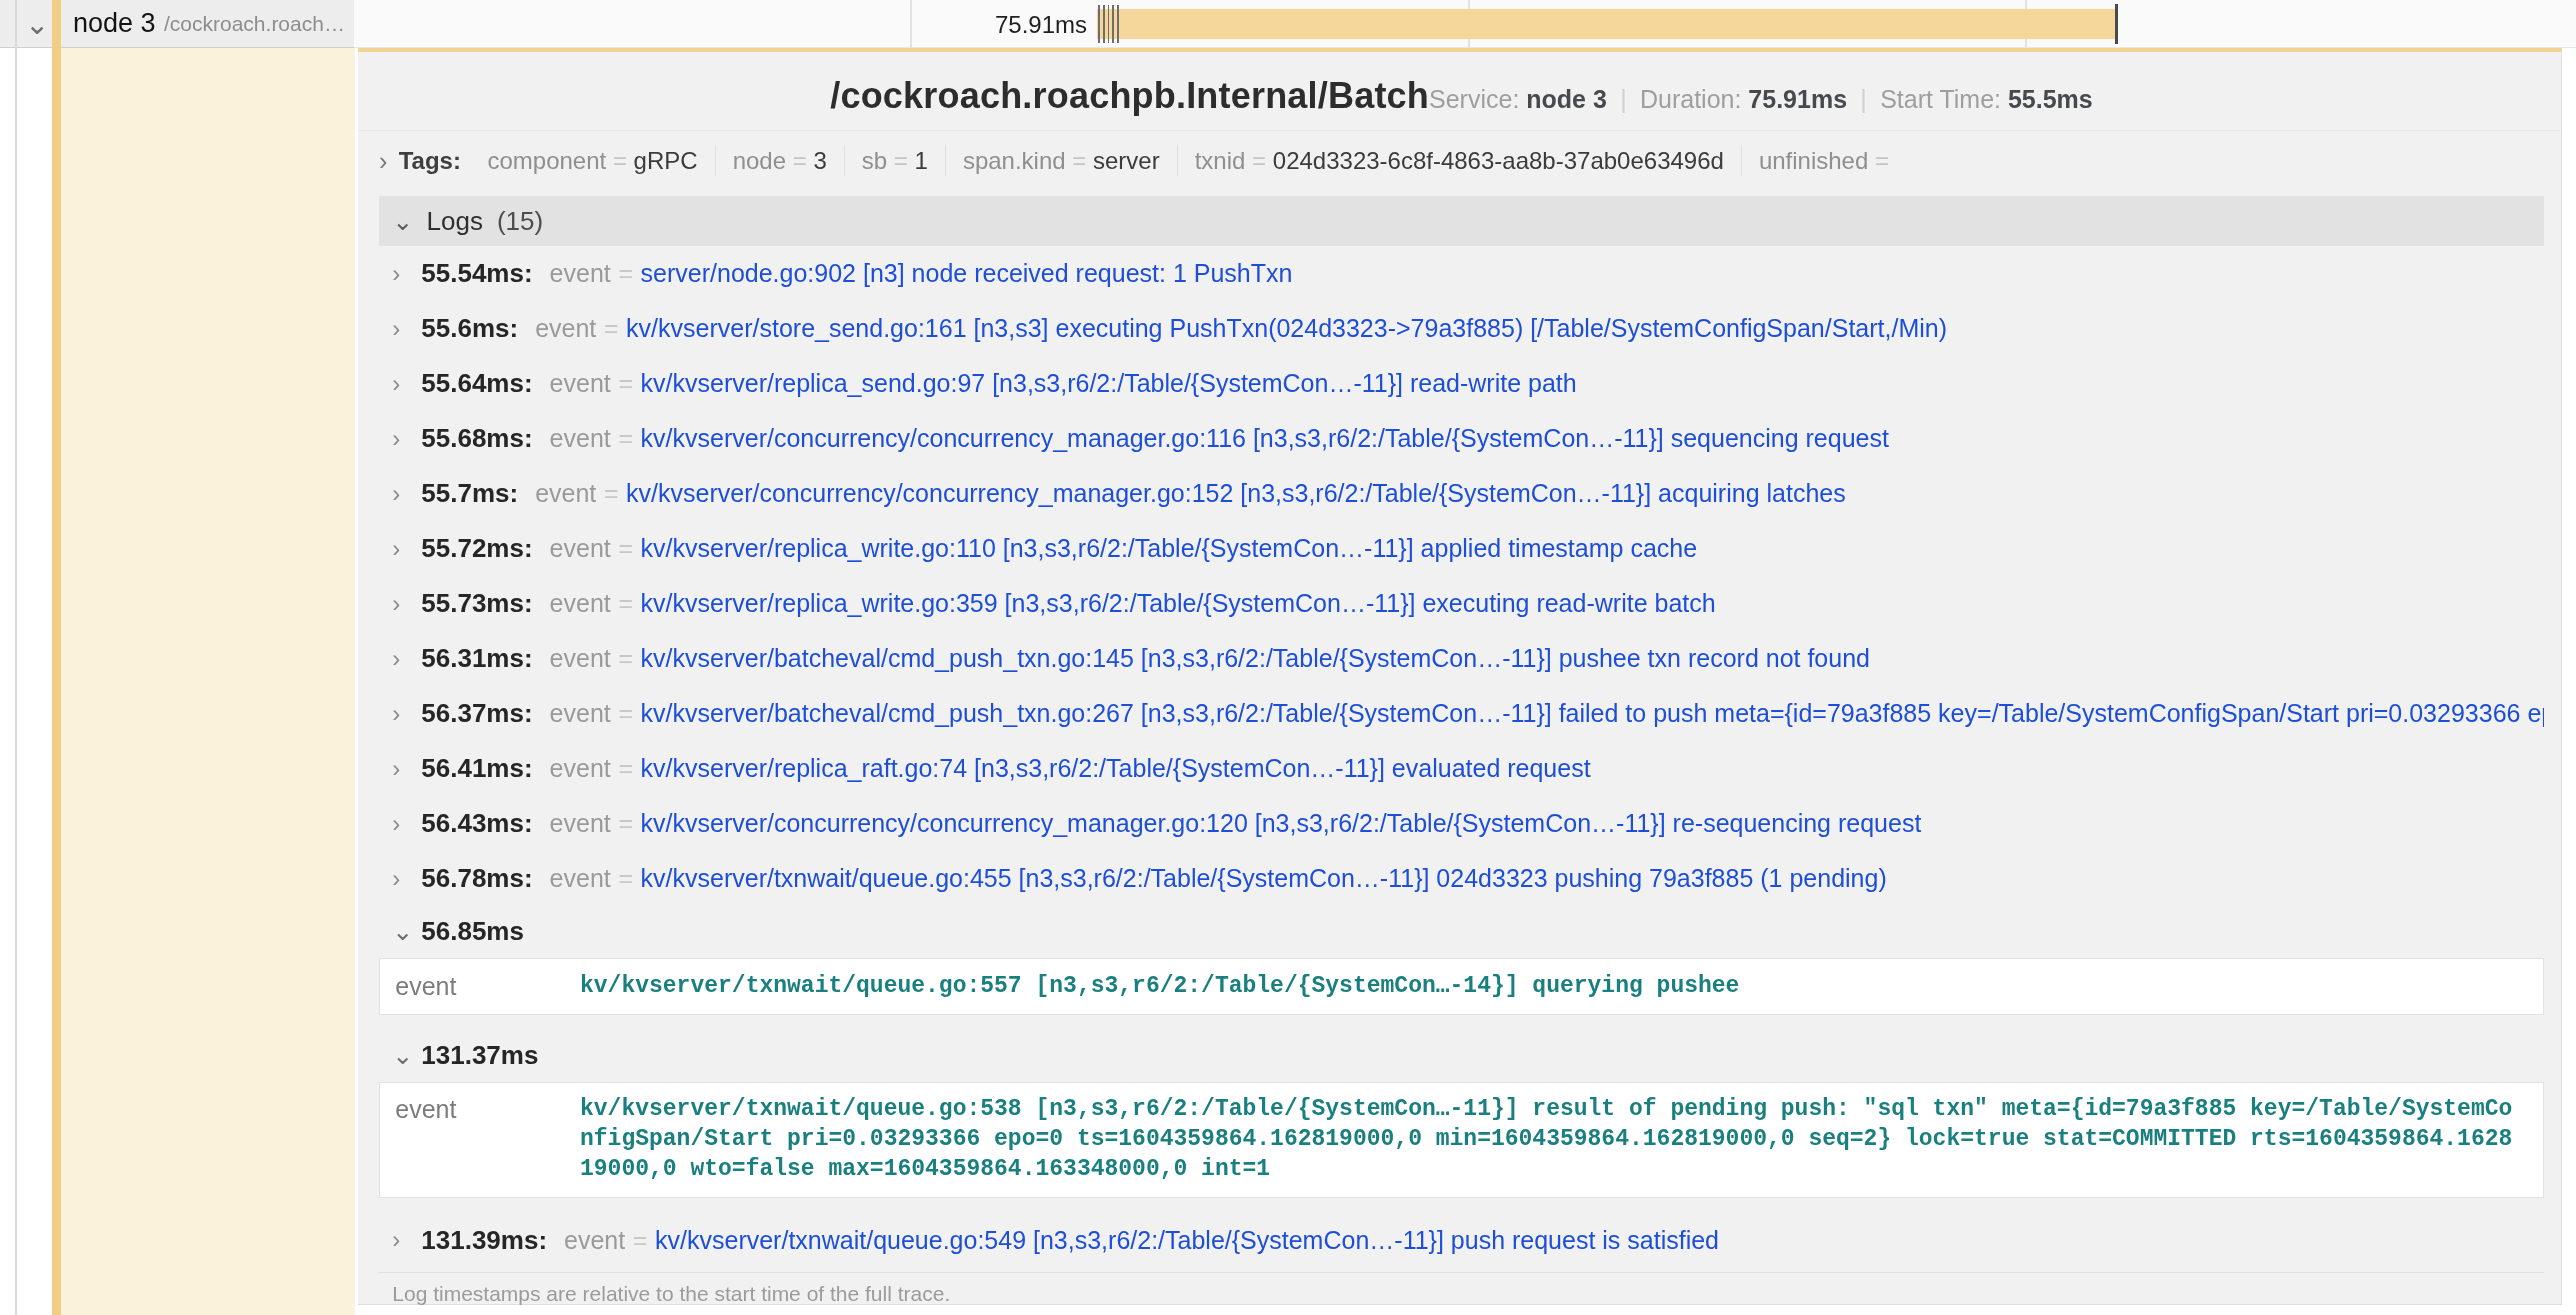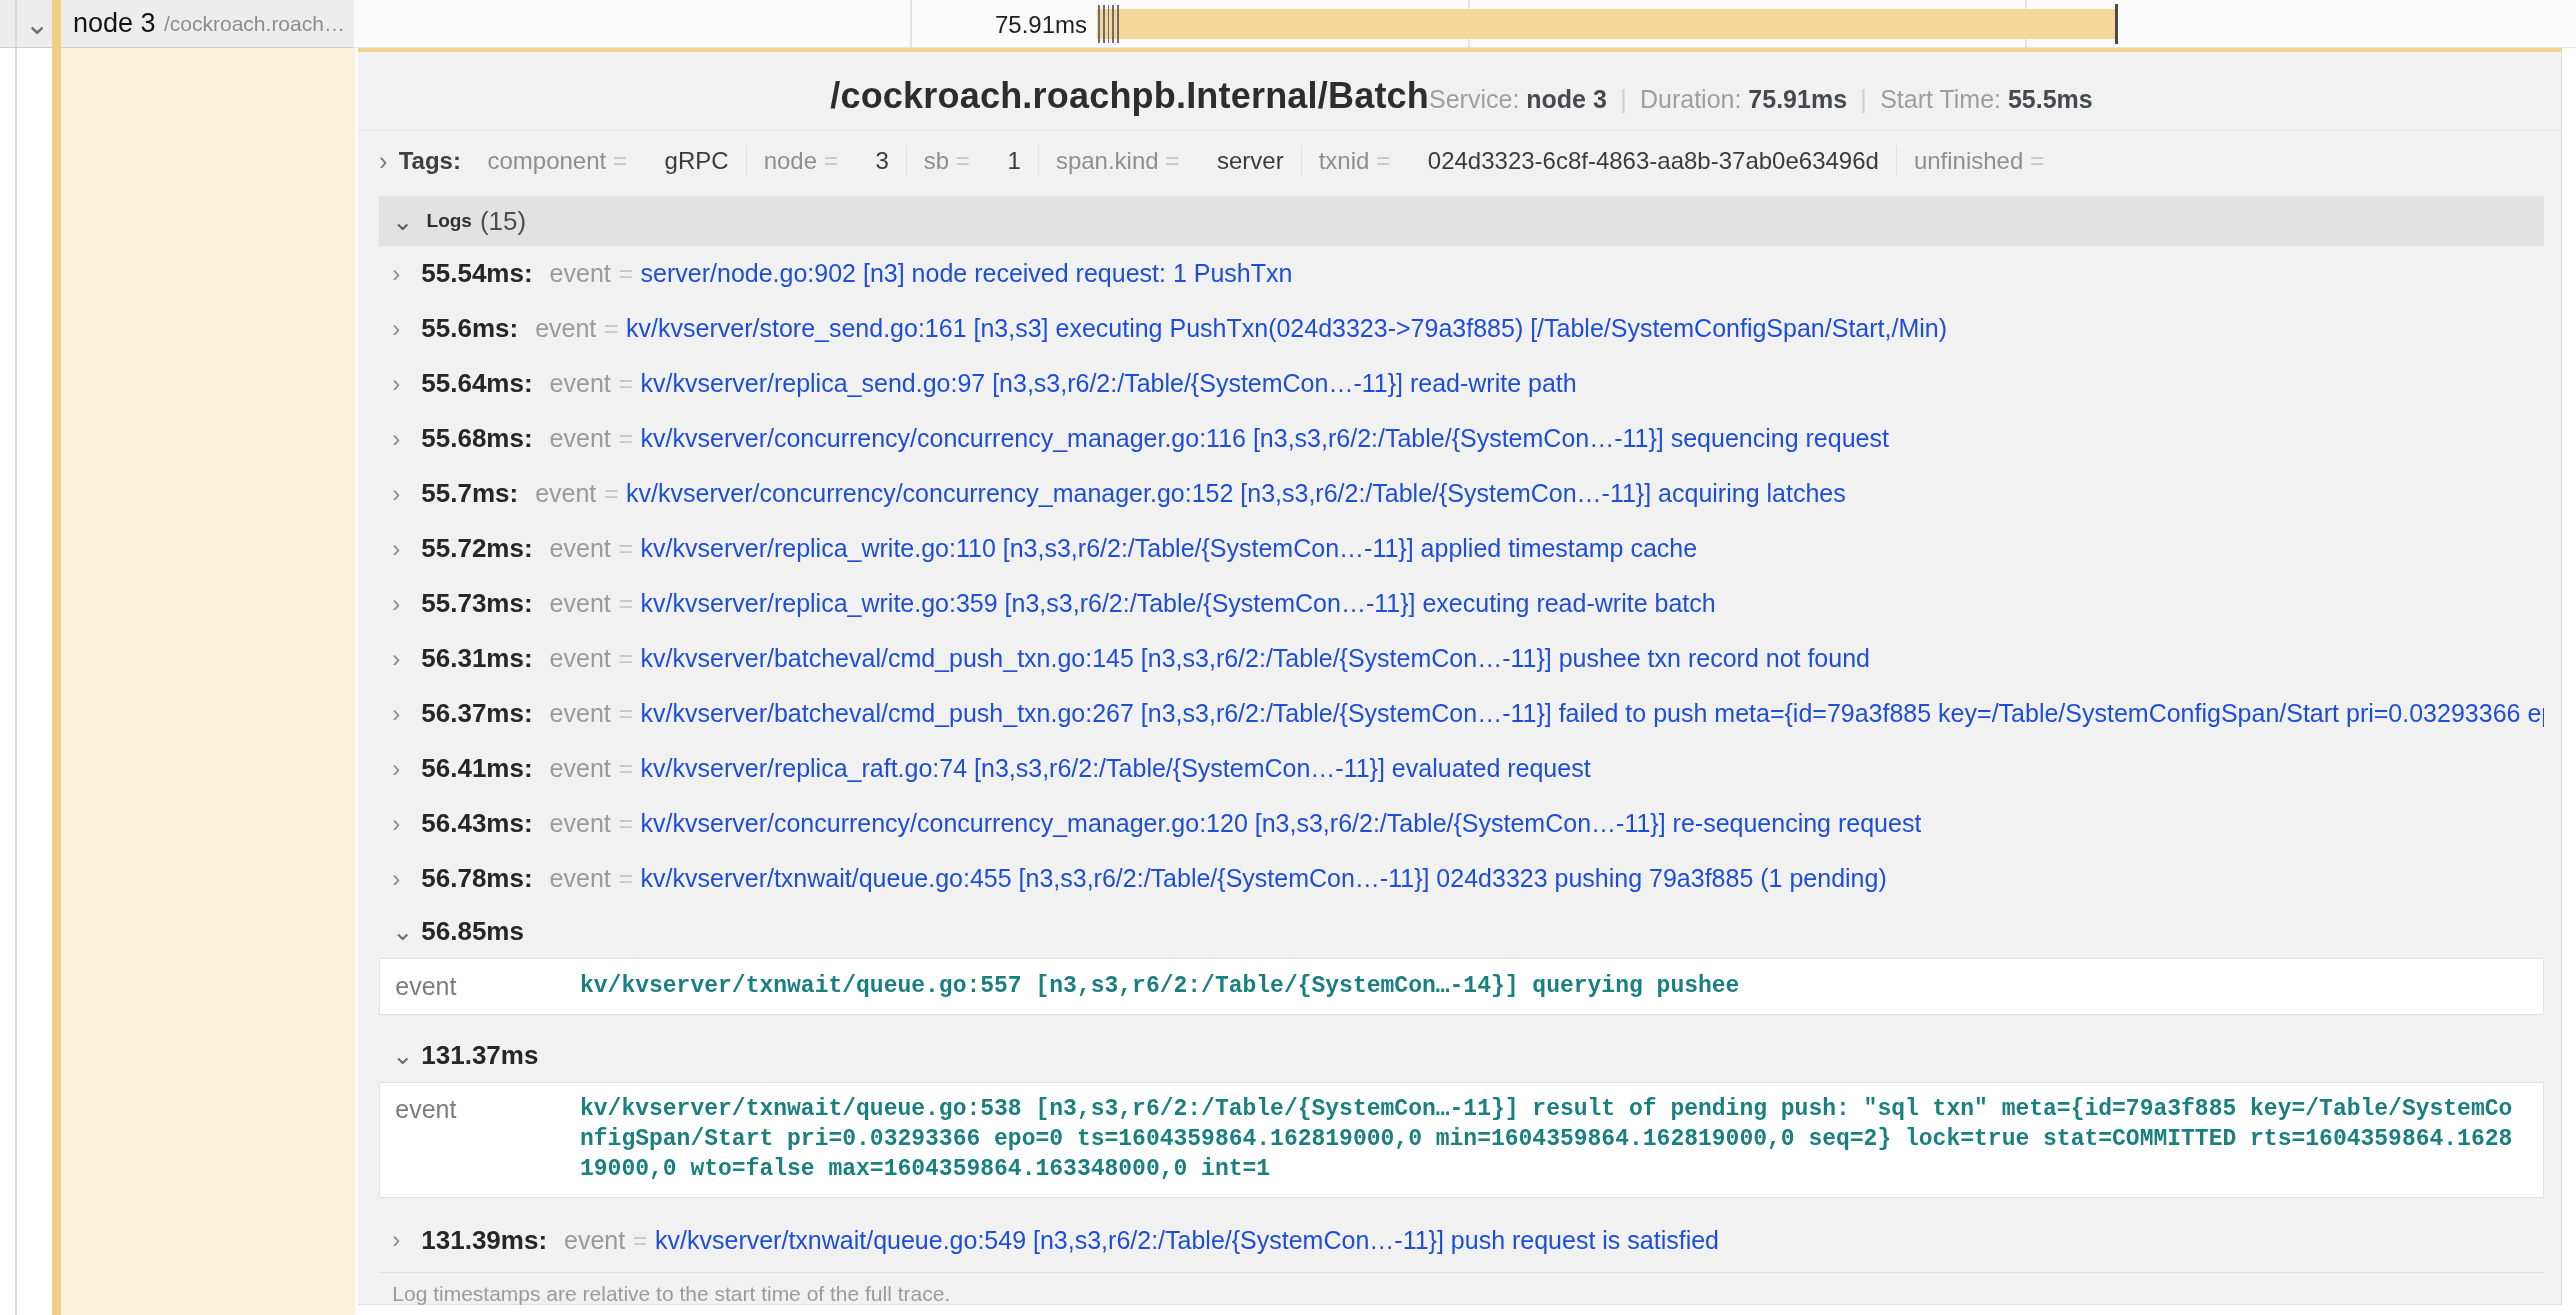--- a/index.html
+++ b/index.html
@@ -38,26 +38,26 @@
   .panel-meta b{color:#46494d;font-weight:700;}
   .meta-sep{color:#d0d0d0;padding:0 13.3px;}
 
   .tags-row{display:flex;align-items:center;padding:15.3px 17px 11.4px 21px;font-size:24px;}
   .tags-chevron{color:#7a7a7a;font-size:25px;margin-right:11.4px;}
   .tags-label{font-weight:700;color:#3f3f3f;margin-right:9.5px;}
   .tag{padding:1.9px 17px;border-right:1.9px solid #e1e1e1;white-space:nowrap;}
   .tag:last-child{border-right:none;}
   .tag .k{color:#8f8f8f;}
   .tag .eq{color:#c4c4c4;padding:0 6.7px;}
-  .tag .v{color:#3b3b3b;margin-left:31px;}
+  .tag .v{color:#3b3b3b;}
 
   .logs-section{margin:9.5px 17px 0 21px;}
   .logs-header{display:flex;align-items:center;height:50px;background:#e2e2e2;padding-left:13.3px;}
   .logs-chevron{color:#5f5f5f;font-size:25px;margin-right:13.3px;}
-  .logs-title{font-size:19px;font-weight:700;color:#2f2f2f;margin-right:8px;}
+  .logs-title{font-size:26px;font-weight:400;color:#2f2f2f;margin-right:14px;}
   .logs-count{font-size:26px;color:#4d4d4d;}
 
   .log-row{display:flex;align-items:center;height:55px;padding-left:13.3px;
            white-space:nowrap;overflow:hidden;font-size:25px;}
   .log-row .chev{color:#8a8a8a;font-size:24px;width:29px;flex:0 0 29px;}
   .log-row .ts{font-weight:700;color:#262626;font-size:26px;margin-right:17px;}
   .log-row .k{color:#9a9a9a;}
   .log-row .eq{color:#c8c8c8;padding:0 7.6px;}
   .log-row .msg{color:#1d4ed8;overflow:hidden;text-overflow:clip;}
 

